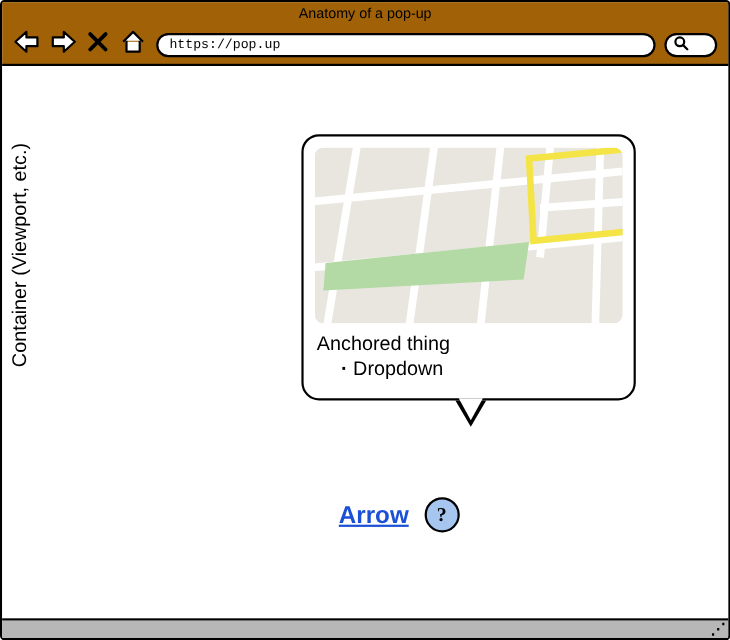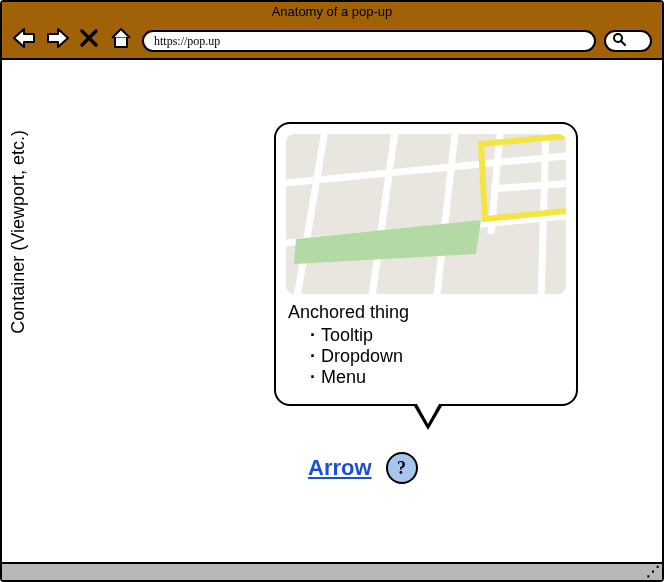--- a/index.html
+++ b/index.html
@@ -51,21 +51,21 @@
   }
 
   .urlbar {
     flex: 1;
     height: 22px;
     background: #fff;
     border: 2px solid #000;
     border-radius: 11px;
     padding: 0 10px;
     font-size: 12px;
-    font-family: Liberation Serif, serif;
+    font-family: Liberation Mono, monospace;
     display: flex;
     align-items: center;
     overflow: hidden;
     white-space: nowrap;
   }
 
   .search-pill {
     width: 48px; height: 22px;
     background: #fff;
     border: 2px solid #000;
@@ -236,23 +236,21 @@
               <line x1="215" y1="-10" x2="205" y2="100"></line>
               <line x1="260" y1="-10" x2="255" y2="170"></line>
               <line x1="205" y1="55" x2="300" y2="48"></line>
             </g>
             <polygon points="10,105 195,86 190,120 8,130" fill="#b3d9a4"></polygon>
             <polyline points="300,0 195,10 199,85 300,75" fill="none" stroke="#f4e446" stroke-width="6"></polyline>
           </svg>
         </div>
         <div class="popup-heading">Anchored thing</div>
         <ul class="popup-list">
-          <li>Tooltip</li>
           <li>Dropdown</li>
-          <li>Menu</li>
         </ul>
       </div>
       <div class="nub"></div>
       <div class="nub-inner"></div>
     </div>
 
     <div class="anchor-row">
       <a class="anchor-link" href="#">Arrow</a>
       <div class="help-btn">
         <span>?</span>

